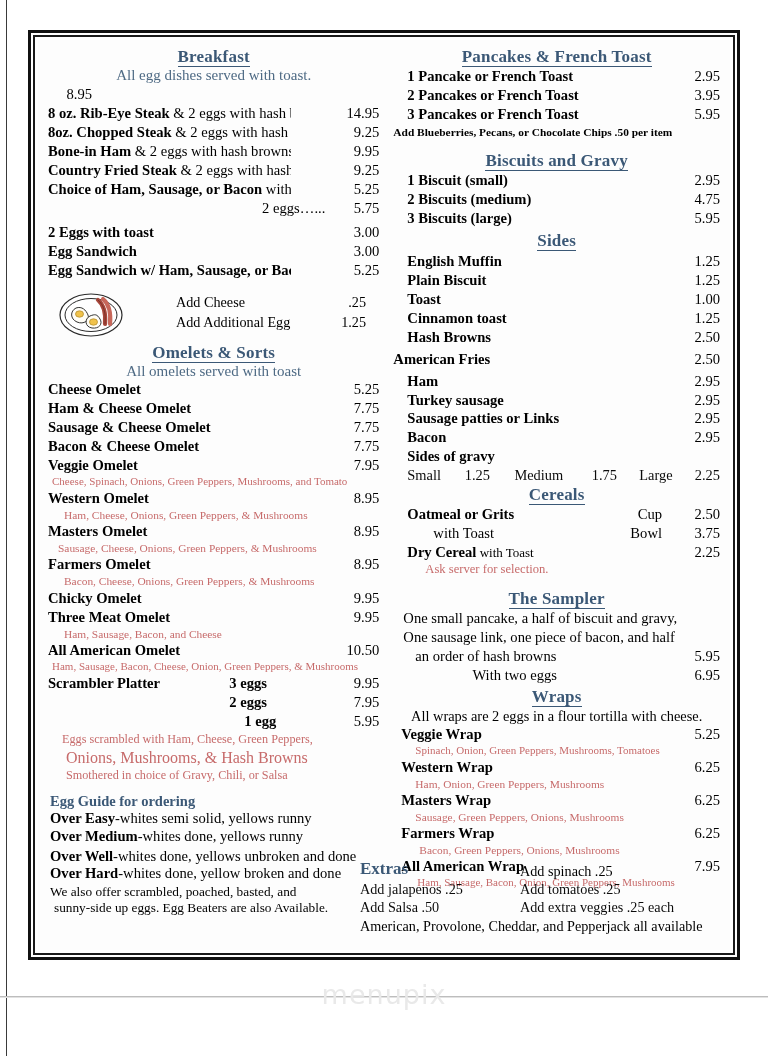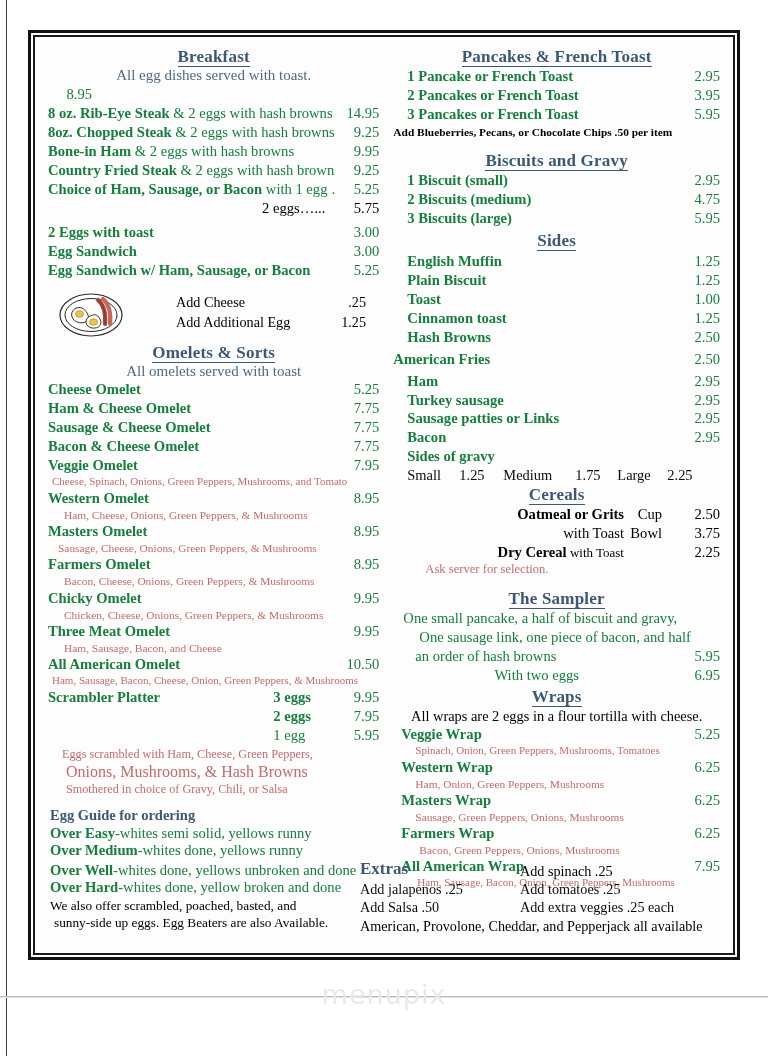--- a/index.html
+++ b/index.html
@@ -84,22 +84,23 @@
     font-size: 14.5px;
     margin: 0 0 0 2px;
     line-height: 1.2;
   }
 
   .row {
     display: flex;
     align-items: baseline;
     font-size: 14.6px;
     line-height: 1.30;
-    color: #15803d;
+    color: #000000;
     white-space: nowrap;
+    gap: 44px;
   }
   .row .nm { flex: 1 1 auto; overflow: hidden; }
   .row .pr { flex: 0 0 auto; text-align: right; width: 44px; }
   .row.tight { line-height: 1.18; }
   .b  { font-weight: bold; }
   .rn { font-weight: normal; }
 
   .desc {
     color: #c76b6b;
     font-size: 11.4px;
@@ -124,30 +125,30 @@
   .addon-block { display: flex; align-items: center; margin: 6px 0 4px 0; }
   .egg-art { width: 74px; height: 54px; flex: 0 0 auto; margin-left: 6px;}
   .addon-list { margin-left: 48px; font-size: 14.2px; line-height: 1.35; }
   .addon-list .l { display: flex; }
   .addon-list .l .t { width: 150px; }
   .addon-list .l .v { width: 40px; text-align: right; }
 
   
   .tri {
     font-size: 14.4px; line-height: 1.3; color: #0b0b0b;
-    display: flex; 
+    display: flex; gap: 6px;
   }
   .tri .c1 { width: 52px; }
   .tri .c2 { width: 44px; }
   .tri .c3 { width: 72px; }
   .tri .c4 { width: 42px; }
   .tri .c5 { width: 50px; }
 
   .cereal-row { display: flex; align-items: baseline; font-size: 14.6px; line-height:1.3;}
-  .cereal-row .nm { flex: 1 1 auto; text-align: right; }
+  .cereal-row .nm { flex: 1 1 auto; }
   .cereal-row .cup { width: 52px; text-align: right; padding-right: 14px;}
   .cereal-row .pr  { width: 44px; text-align: right; }
 
   
   .extras { margin-top: 2px; }
   .extras-head {
     color: #3b5876; font-weight: bold; font-size: 17px; line-height: 1.1;
   }
   .extras-grid { font-size: 14.2px; line-height: 1.3; color: #0b0b0b;}
   .extras-line { display: flex; }
@@ -300,21 +301,20 @@
         <div class="row">
           <div class="nm b">Farmers Omelet</div>
           <div class="pr">8.95</div>
         </div>
         <div class="desc in">Bacon, Cheese, Onions, Green Peppers, &amp; Mushrooms</div>
 
         <div class="row">
           <div class="nm b">Chicky Omelet</div>
           <div class="pr">9.95</div>
         </div>
-        <div class="desc in">Chicken, Cheese, Onions, Green Peppers, &amp; Mushrooms</div>
 
         <div class="row">
           <div class="nm b">Three Meat Omelet</div>
           <div class="pr">9.95</div>
         </div>
         <div class="desc in">Ham, Sausage, Bacon, and Cheese</div>
 
         <div class="row">
           <div class="nm b">All American Omelet</div>
           <div class="pr">10.50</div>
@@ -326,21 +326,21 @@
           <div style="width:62px;text-align:left;font-weight:bold">3 eggs</div>
           <div class="pr">9.95</div>
         </div>
         <div class="row">
           <div class="nm"></div>
           <div style="width:62px;text-align:left;font-weight:bold">2 eggs</div>
           <div class="pr">7.95</div>
         </div>
         <div class="row">
           <div class="nm"></div>
-          <div style="width:62px;text-align:left;font-weight:normal">1 egg</div>
+          <div style="width:62px;text-align:center;font-weight:bold">1 egg</div>
           <div class="pr">5.95</div>
         </div>
 
         <div class="desc" style="font-size:12.2px;margin-left:14px;margin-top:2px">Eggs scrambled with Ham, Cheese, Green Peppers,</div>
         <div class="desc" style="font-size:16px;margin-left:18px">Onions, Mushrooms, &amp; Hash Browns</div>
         <div class="desc" style="font-size:12.2px;margin-left:18px">Smothered in choice of Gravy, Chili, or Salsa</div>
 
         <div class="gap-m"></div>
 
         <div class="mini-head">Egg Guide for ordering</div>
@@ -474,21 +474,21 @@
         <div class="desc" style="font-size:12.6px;margin-left:32px">Ask server for selection.</div>
 
         <div class="gap-m"></div>
 
         <div class="sec-head">
           <span class="u">The Sampler</span>
         </div>
         <div class="row" style="margin-left:10px">
           <div class="nm">One small pancake, a half of biscuit and gravy,</div>
         </div>
-        <div class="row" style="margin-left:26px">
+        <div class="row" style="margin-left:10px">
           <div class="nm">One sausage link, one piece of bacon, and half</div>
         </div>
         <div class="row" style="margin-left:10px">
           <div class="nm" style="padding-left:12px">an order of hash browns</div>
           <div class="pr">5.95</div>
         </div>
         <div class="row" style="margin-left:10px">
           <div class="nm" style="text-align:center;padding-right:6px">With two eggs</div>
           <div class="pr">6.95</div>
         </div>

